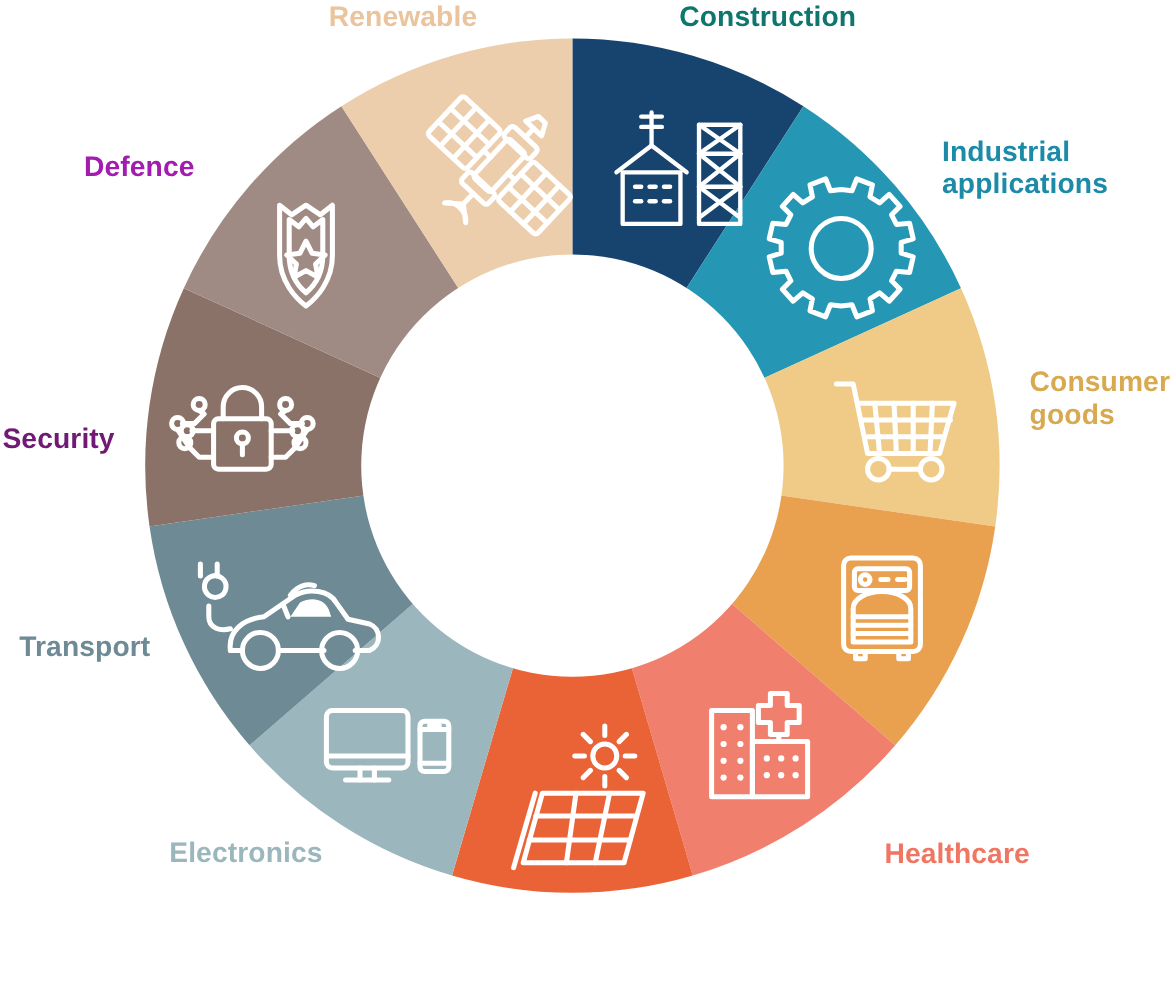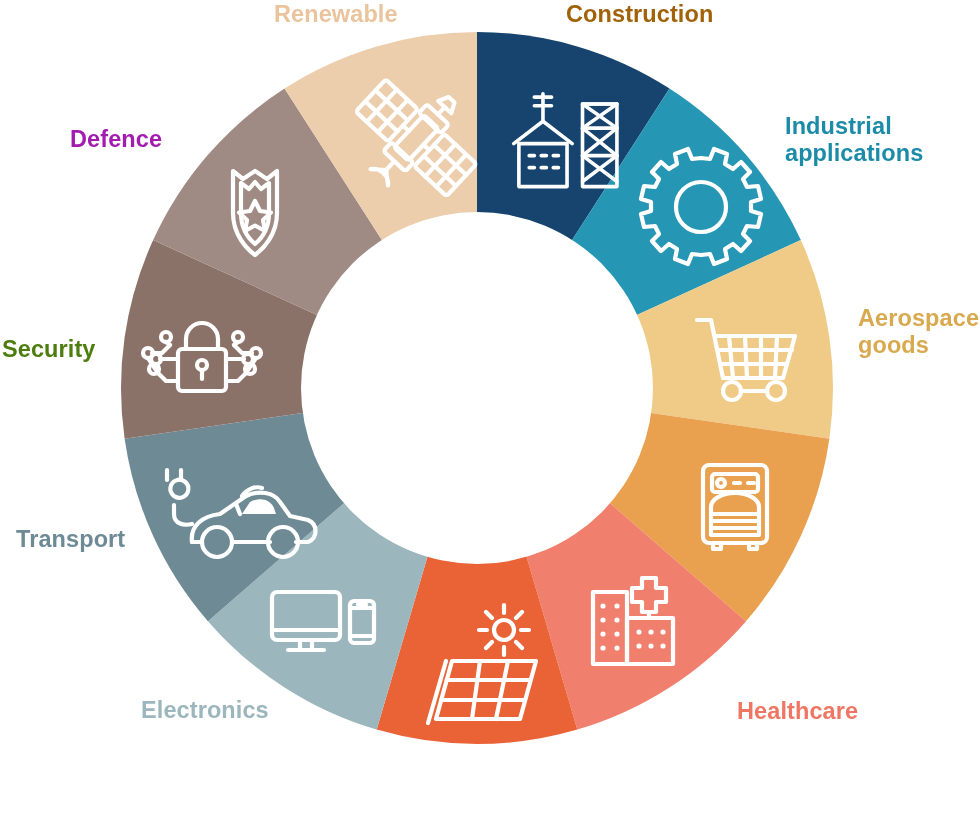--- a/index.html
+++ b/index.html
@@ -49,29 +49,29 @@
     position: absolute;
     font-family: "Liberation Sans", "DejaVu Sans", sans-serif;
     font-size: 23.5px;
     font-weight: 700;
     letter-spacing: 0.1px;
     line-height: 1.16;
     white-space: pre-line;
     margin: 0;
     padding: 0;
   }
-  .lbl-construction { left: 566px; top: 1px;   text-align: left;  color: #a16207; }
+  .lbl-construction { left: 566px; top: 1px;   text-align: left;  color: #0f766e; }
   .lbl-industrial   { left: 785px; top: 113px; text-align: left;  color: #1b8ba8; }
   .lbl-consumer     { left: 858px; top: 305px; text-align: left;  color: #d8a94e; }
   .lbl-household    { left: 843px; top: 508px; text-align: left;  color: #e99840; }
   .lbl-healthcare   { left: 737px; top: 698px; text-align: left;  color: #ee7662; }
   .lbl-renewable    { left: 409px; top: 757px; text-align: left;  color: #ea6337; }
   .lbl-electronics  { left: 141px; top: 697px; text-align: right;  color: #9cb6bd; }
   .lbl-transport    { left: 0px;   top: 526px; text-align: left;  color: #6d8a95; padding-left: 16px; }
-  .lbl-security     { left: 2px;   top: 336px; text-align: left;  color: #4d7c0f; }
+  .lbl-security     { left: 2px;   top: 352px; text-align: left;  color: #701a75; }
   .lbl-defence      { left: 70px;  top: 126px; text-align: left;  color: #a21caf; }
   .lbl-aerospace    { left: 274px; top: 1px;   text-align: left;  color: #e9c49d; }
 </style>
 </head>
 <body>
 
 <div id="wheel-stage">
 
   <svg id="wheel-svg" viewBox="0 0 980 824" xmlns="http://www.w3.org/2000/svg">
     <g id="segments-layer">
@@ -268,21 +268,21 @@
         </g>
       </g>
     </g>
 
     <circle class="hub" cx="477" cy="388" r="176"></circle>
   </svg>
 
   <div class="seg-label lbl-construction">Construction</div>
   <div class="seg-label lbl-industrial">Industrial
 applications</div>
-  <div class="seg-label lbl-consumer">Aerospace
+  <div class="seg-label lbl-consumer">Consumer
 goods</div>
   <div class="seg-label lbl-healthcare">Healthcare</div>
   <div class="seg-label lbl-electronics">Electronics</div>
   <div class="seg-label lbl-transport">Transport</div>
   <div class="seg-label lbl-security">Security</div>
   <div class="seg-label lbl-defence">Defence</div>
   <div class="seg-label lbl-aerospace">Renewable</div>
 
 </div>
 

